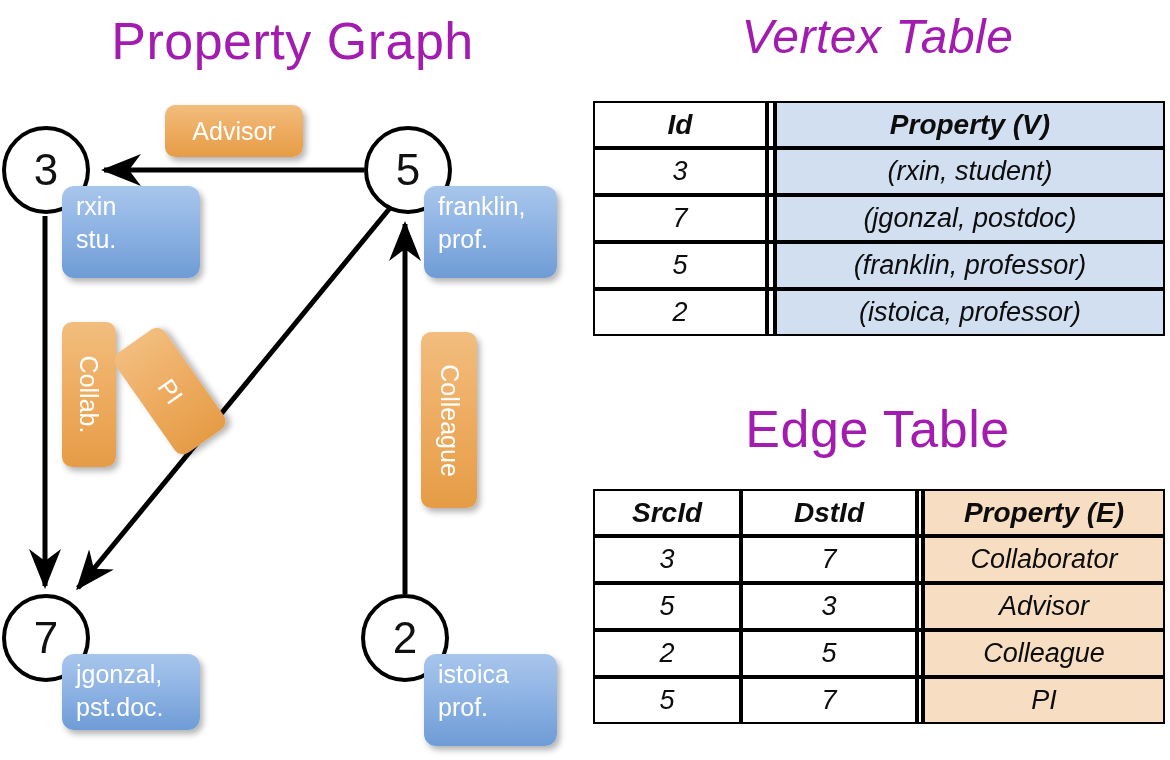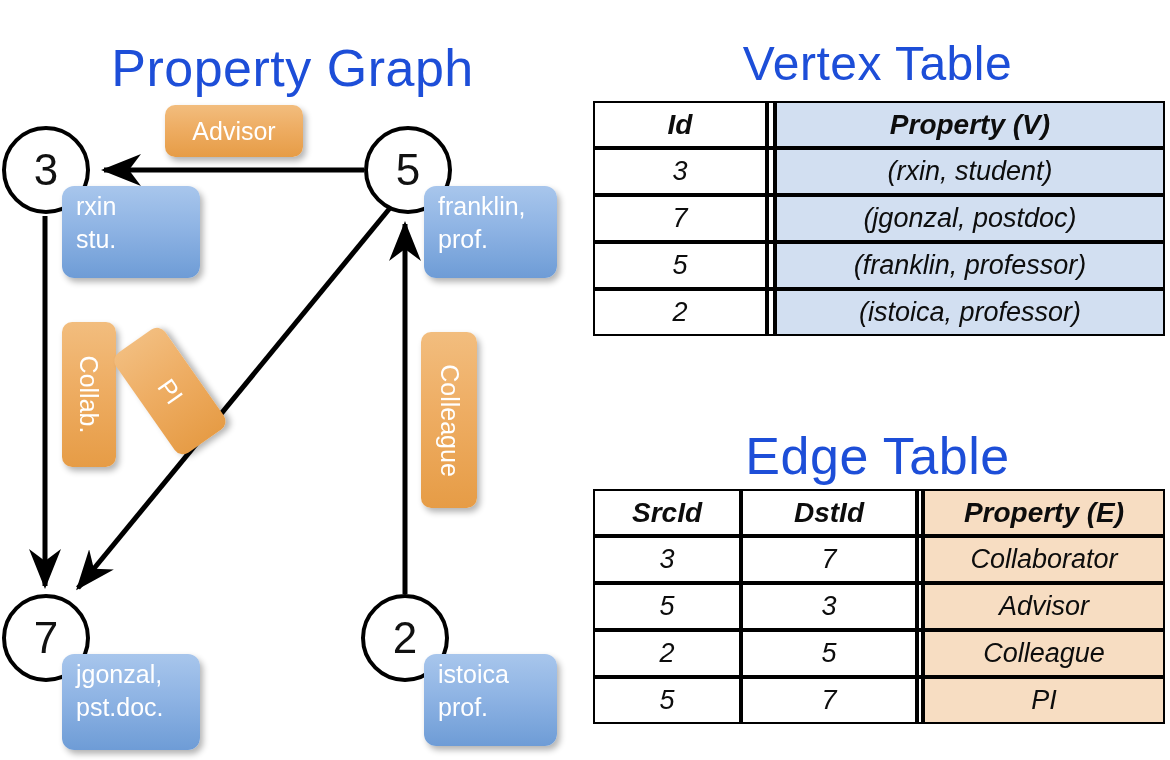--- a/index.html
+++ b/index.html
@@ -18,36 +18,36 @@
     position: relative;
     width: 1170px;
     height: 760px;
   }
 
   
   .title {
     position: absolute;
     font-family: "Liberation Sans", sans-serif;
     font-weight: 300;
-    color: #1d4ed8;
+    color: #a21caf;
     letter-spacing: 0.5px;
     white-space: nowrap;
-    margin-top: 27px;
   }
   #title-property-graph {
     left: 0; top: 8px; width: 585px;
     text-align: center;
     font-size: 52px;
     line-height: 66px;
   }
   #title-vertex-table {
     left: 585px; top: 6px; width: 585px;
     text-align: center;
     font-size: 48px;
     line-height: 62px;
+    font-style: italic;
   }
   #title-edge-table {
     left: 585px; top: 398px; width: 585px;
     text-align: center;
     font-size: 52px;
     line-height: 62px;
   }
 
   
   #graph-panel {
@@ -91,21 +91,21 @@
     color: #ffffff;
     font-size: 25px;
     font-weight: 300;
     line-height: 33px;
     padding: 4px 14px;
     box-sizing: border-box;
     font-family: "Liberation Sans", sans-serif;
   }
   #prop-rxin     { left: 62px;  top: 186px; width: 138px; height: 92px; }
   #prop-franklin { left: 424px; top: 186px; width: 133px; height: 92px; }
-  #prop-jgonzal  { left: 62px;  top: 654px; width: 138px; height: 96px; }
+  #prop-jgonzal  { left: 62px;  top: 654px; width: 138px; height: 76px; }
   #prop-istoica  { left: 424px; top: 654px; width: 133px; height: 92px; }
 
   
   .edge-label {
     position: absolute;
     border-radius: 10px;
     background: linear-gradient(180deg, #f2bd7e 0%, #eead63 45%, #e69c46 100%);
     box-shadow: 3px 4px 6px rgba(0,0,0,0.30);
     color: #ffffff;
     font-size: 25px;

